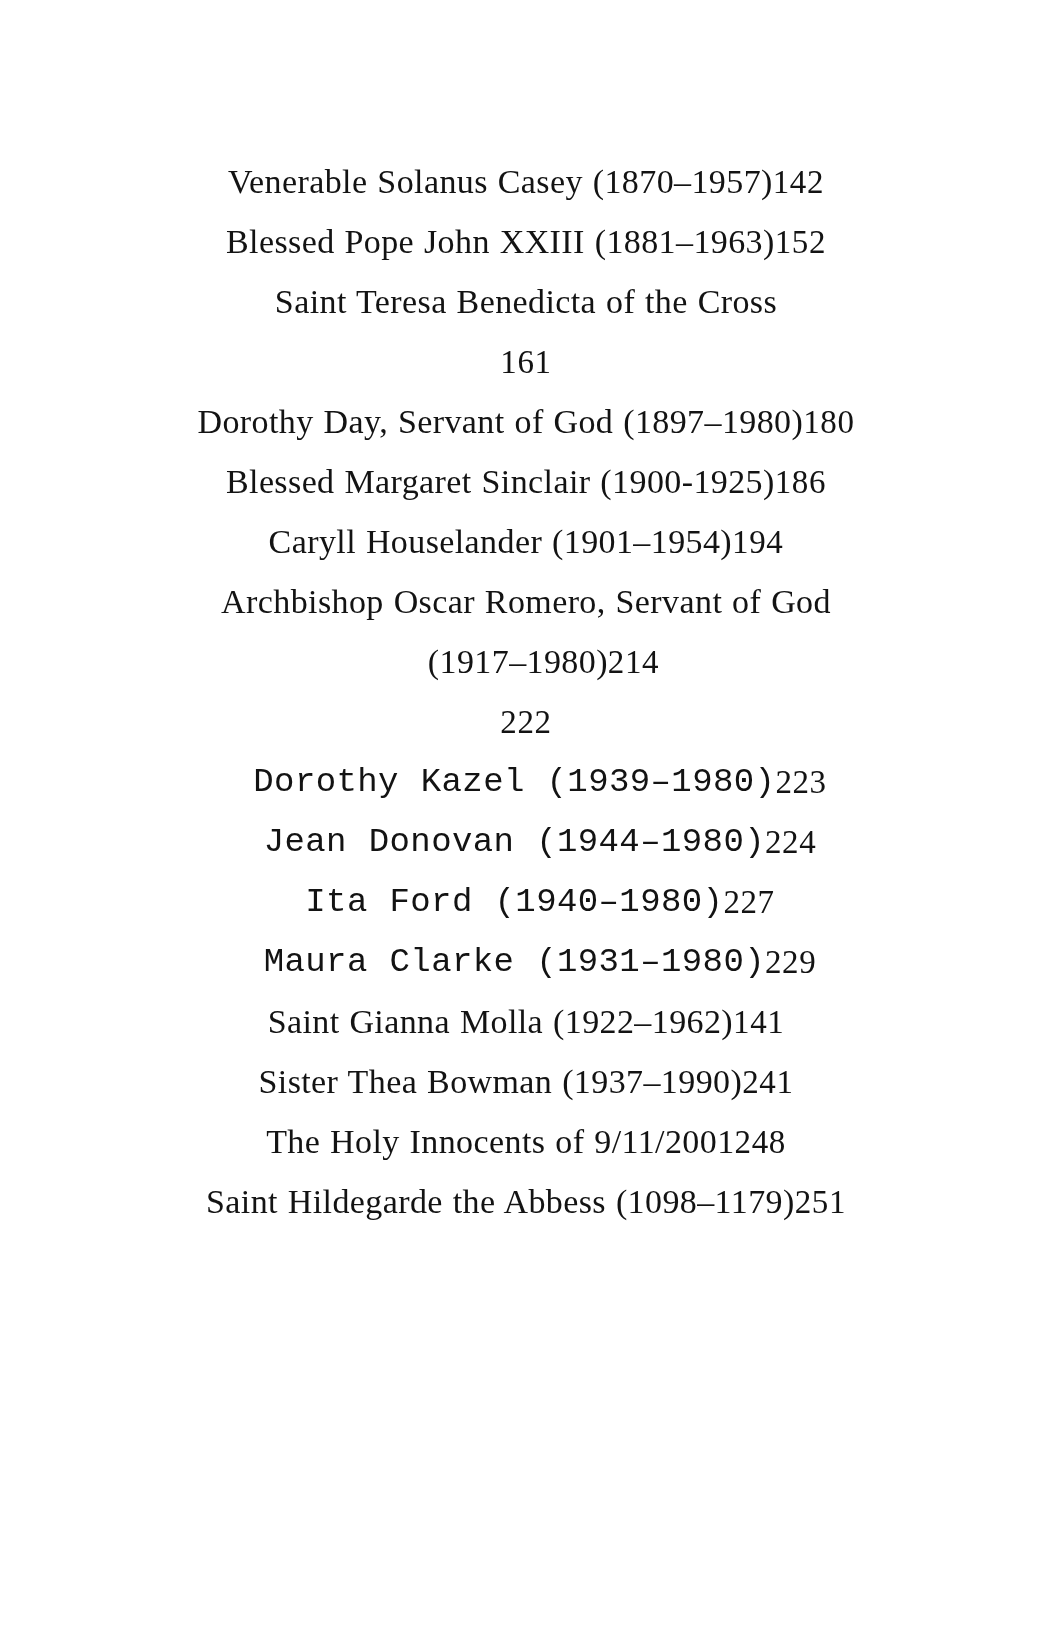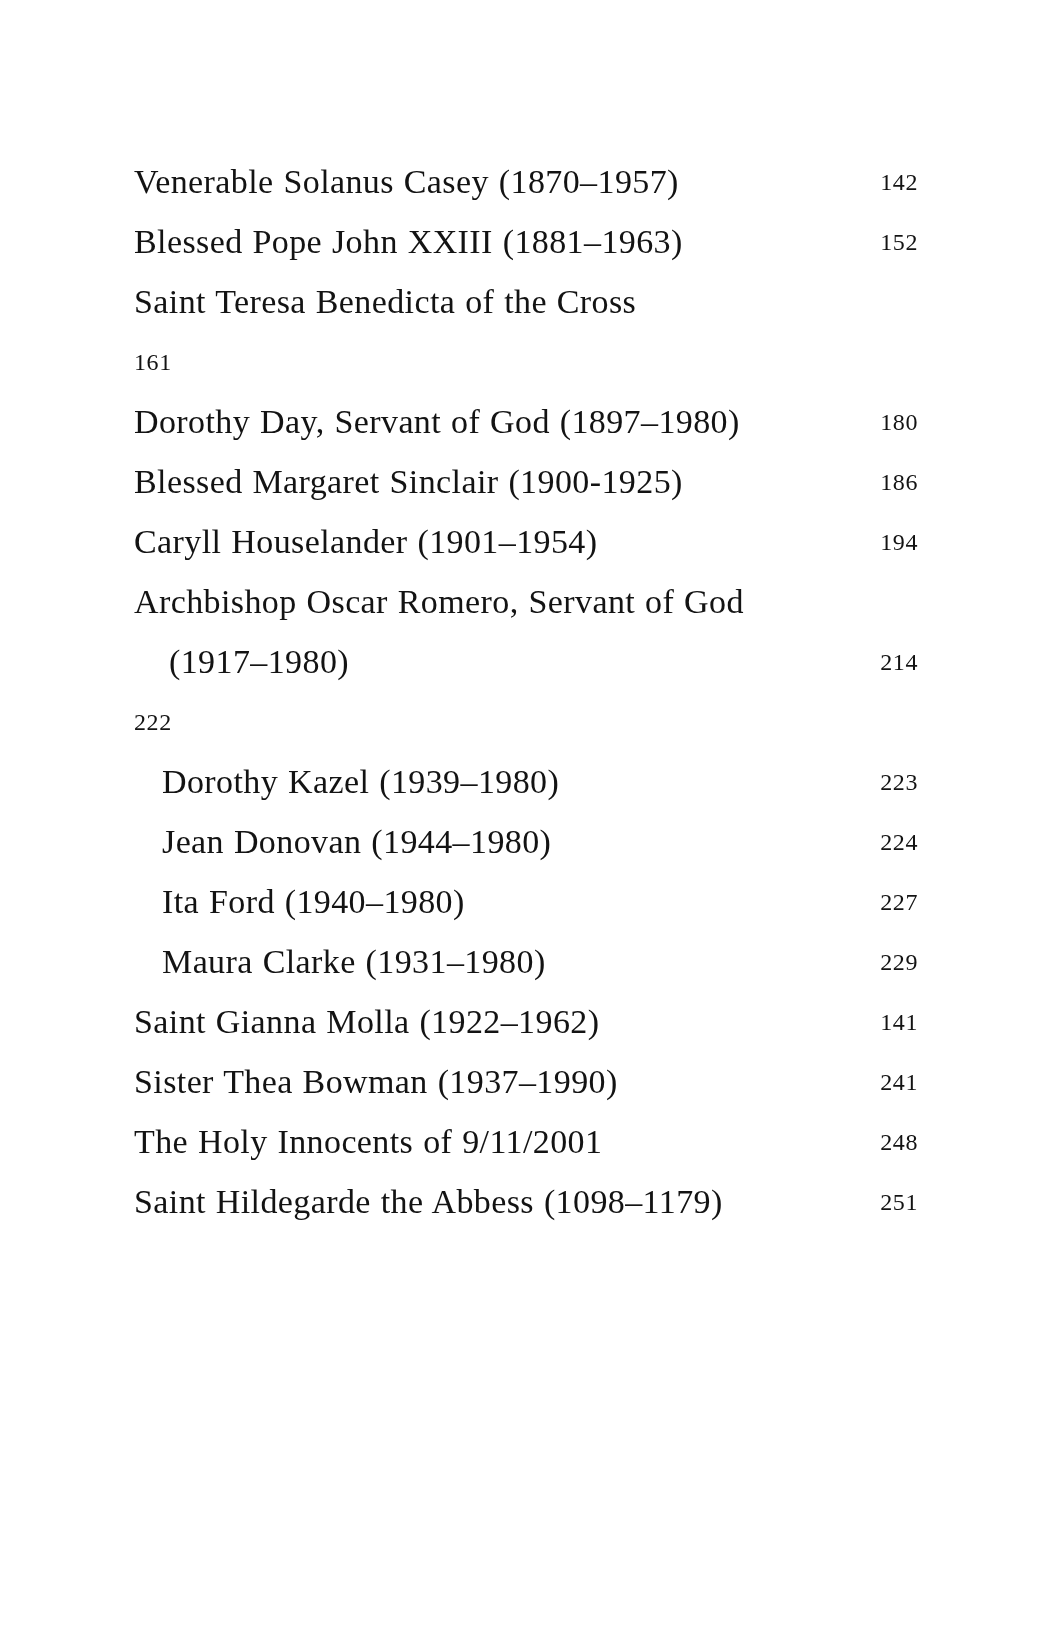--- a/index.html
+++ b/index.html
@@ -21,34 +21,34 @@
   }
   .toc {
     position: absolute;
     left: 134px;
     top: 152px;
     width: 784px; 
   }
   .toc-row {
     height: 60px;
     display: flex;
-    justify-content: space-between;
+    justify-content: center;
     align-items: center;
     white-space: nowrap;
   }
   .toc-title {
     font-size: 34px;
     color: #131313;
     letter-spacing: 0.4px;
     word-spacing: 1px;
   }
   .toc-title.indent-1 { padding-left: 35px; }  
-  .toc-title.indent-2 { padding-left: 28px; }  
+  .toc-title.indent-2 { padding-left: 28px; font-family: Liberation Mono, monospace; }  
   .toc-page {
-    font-size: 24px;
+    font-size: 33px;
     color: #131313;
     letter-spacing: 0.6px;
     text-align: right;
   }
 </style>
 </head>
 <body>
 
 <div class="page">
   <div class="toc" id="toc">

